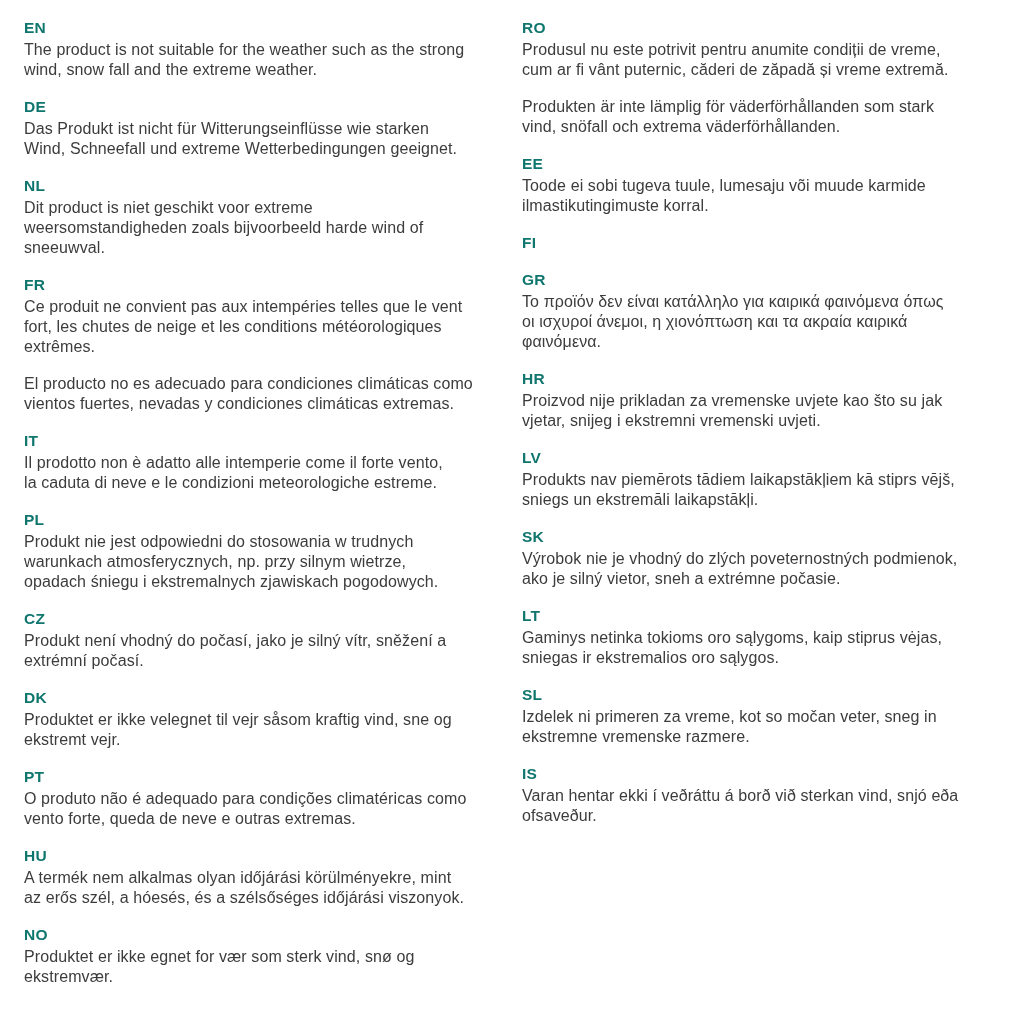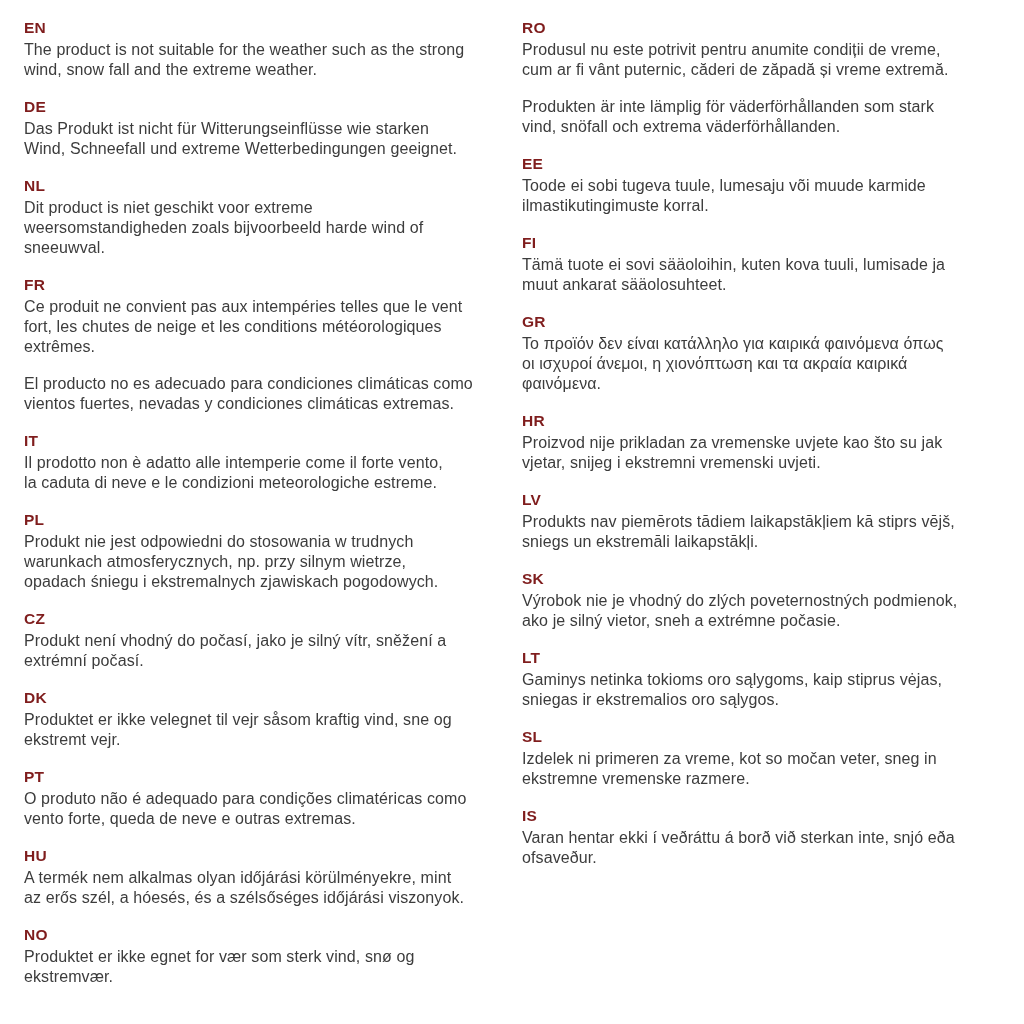--- a/index.html
+++ b/index.html
@@ -22,21 +22,21 @@
   .col {
     min-width: 0;
   }
   .lang-section {
     margin: 0 0 17px 0;
   }
   .lang-code {
     font-size: 15.5px;
     line-height: 20px;
     font-weight: 700;
-    color: #7f1d1d;
+    color: #0f766e;
     margin: 0 0 2px 0;
     letter-spacing: 0.2px;
   }
   .lang-text {
     font-size: 16px;
     line-height: 20px;
     font-weight: 400;
     color: #3c3c3c;
     margin: 0;
     white-space: pre-line;
@@ -136,22 +136,20 @@
 
 
   <section class="lang-section">
     <h2 class="lang-code">EE</h2>
     <p class="lang-text">Toode ei sobi tugeva tuule, lumesaju või muude karmide
 ilmastikutingimuste korral.</p>
   </section>
 
   <section class="lang-section">
     <h2 class="lang-code">FI</h2>
-    <p class="lang-text">Tämä tuote ei sovi sääoloihin, kuten kova tuuli, lumisade ja
-muut ankarat sääolosuhteet.</p>
   </section>
 
   <section class="lang-section">
     <h2 class="lang-code">GR</h2>
     <p class="lang-text">Το προϊόν δεν είναι κατάλληλο για καιρικά φαινόμενα όπως
 οι ισχυροί άνεμοι, η χιονόπτωση και τα ακραία καιρικά
 φαινόμενα.</p>
   </section>
 
   <section class="lang-section">
@@ -179,17 +177,17 @@
   </section>
 
   <section class="lang-section">
     <h2 class="lang-code">SL</h2>
     <p class="lang-text">Izdelek ni primeren za vreme, kot so močan veter, sneg in
 ekstremne vremenske razmere.</p>
   </section>
 
   <section class="lang-section">
     <h2 class="lang-code">IS</h2>
-    <p class="lang-text">Varan hentar ekki í veðráttu á borð við sterkan inte, snjó eða
+    <p class="lang-text">Varan hentar ekki í veðráttu á borð við sterkan vind, snjó eða
 ofsaveður.</p>
   </section>
 </div>
 </div>
 
 </body></html>

